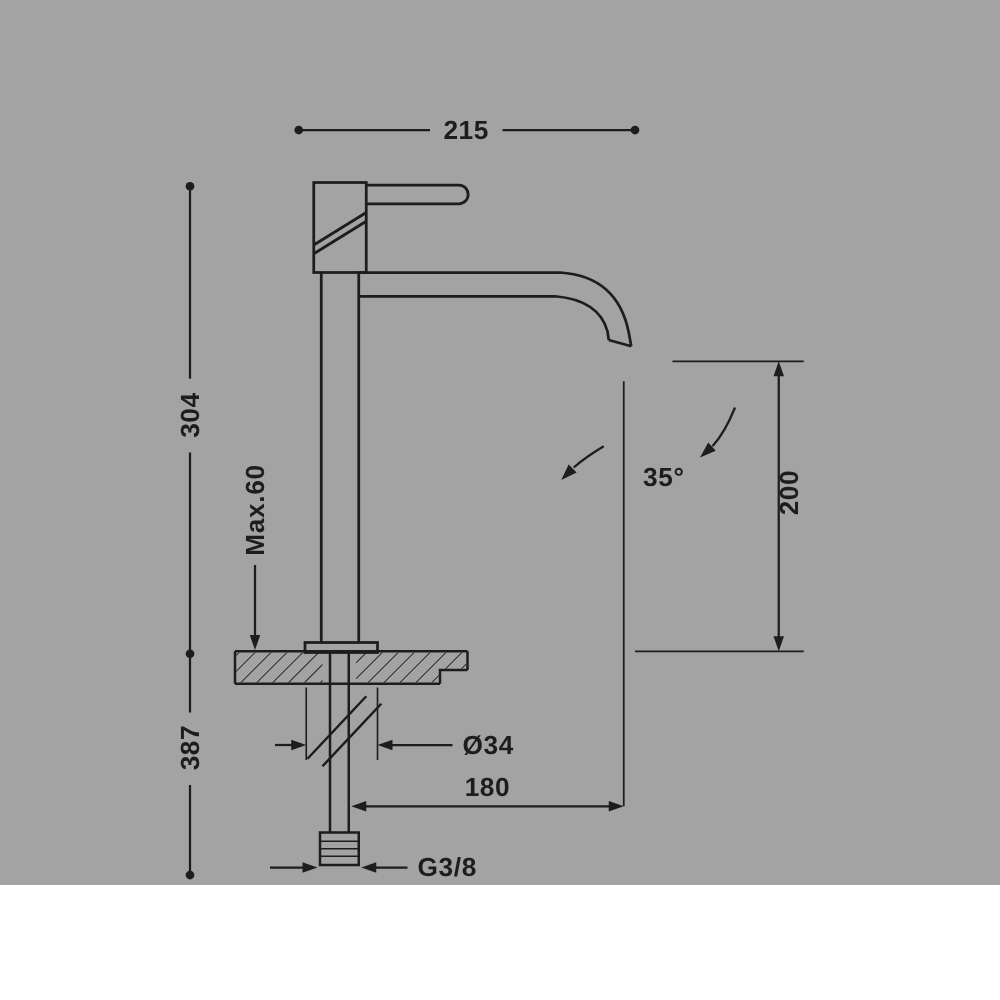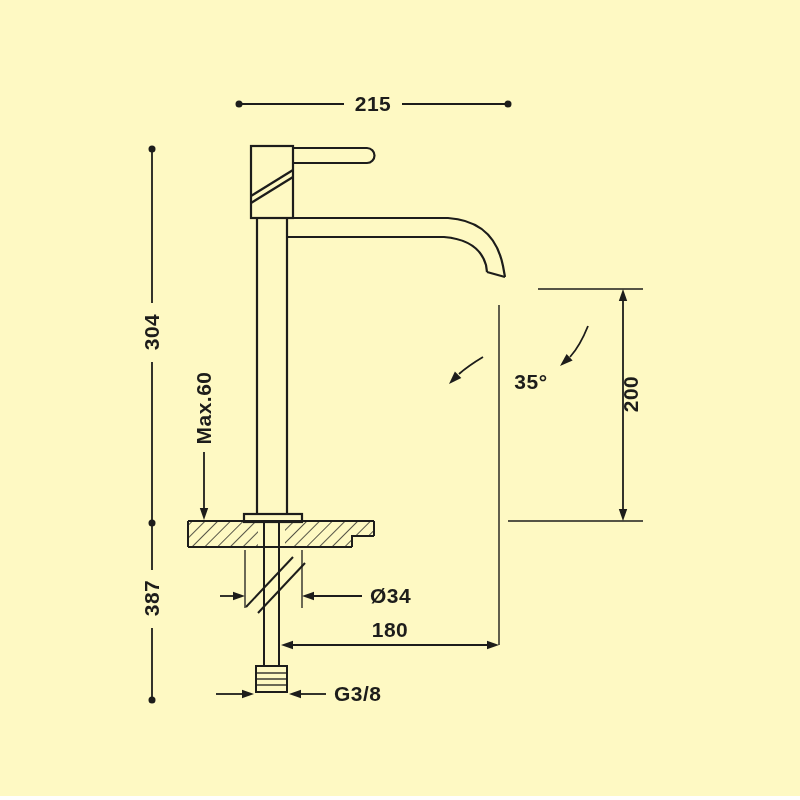--- a/index.html
+++ b/index.html
@@ -4,22 +4,22 @@
 <style>
   html, body {
     margin: 0;
     padding: 0;
     background: #ffffff;
     font-family: "Liberation Sans", "DejaVu Sans", sans-serif;
   }
   .stage {
     position: relative;
     width: 800px;
-    height: 796px;
-    background: #fef9c3;
+    height: 708px;
+    background: #a3a3a3;
     overflow: hidden;
   }
   svg { display: block; }
   text {
     font-family: "Liberation Sans", "DejaVu Sans", sans-serif;
     font-weight: bold;
     font-size: 21px;
     letter-spacing: 0.5px;
   }
 </style>

